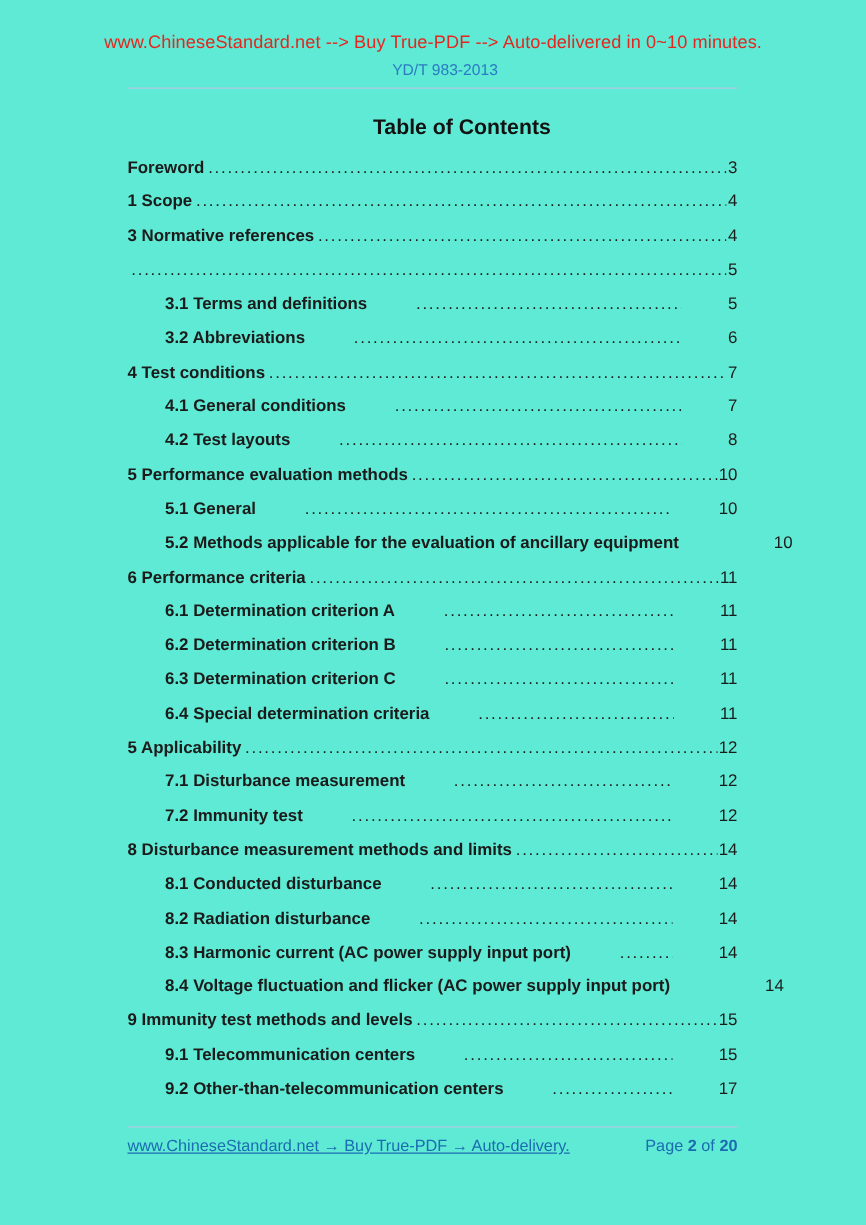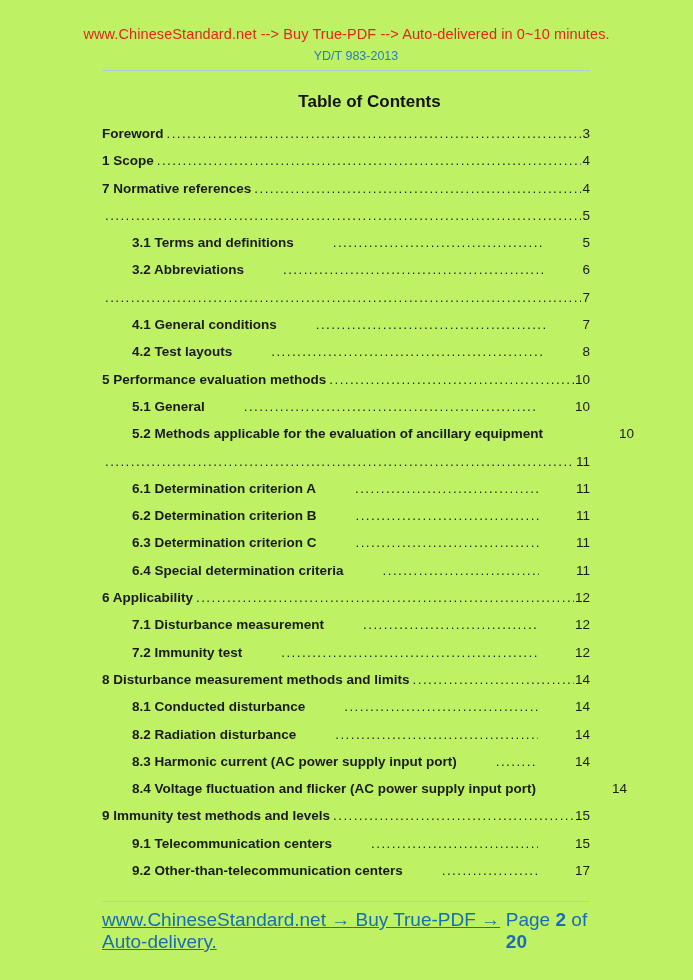--- a/index.html
+++ b/index.html
@@ -4,21 +4,21 @@
 <style>
   html, body {
     margin: 0;
     padding: 0;
     background: #ffffff;
   }
   .page {
     position: relative;
     width: 693px;
     height: 980px;
-    background: #bef264;
+    background: #5eead4;
     font-family: "Liberation Sans", sans-serif;
     overflow: hidden;
   }
   .banner {
     position: absolute;
     top: 26px;
     left: 0;
     right: 0;
     text-align: center;
     color: var(--banner-red, #e5251f);
@@ -96,21 +96,21 @@
     width: 488px;
   }
   .footer-rule {
     border-top: 1px solid var(--rule-blue, #aecbe3);
   }
   .footer-row {
     display: flex;
     justify-content: space-between;
     align-items: flex-start;
     margin-top: 7px;
-    font-size: 19px;
+    font-size: 13px;
     color: var(--footer-blue, #1b6cb1);
   }
   .footer-link {
     text-decoration: underline;
     cursor: pointer;
   }
   .page-indicator .strong {
     font-weight: bold;
   }
 </style>
@@ -132,39 +132,40 @@
         <span class="toc-label">Foreword</span>
         <span class="toc-dots"></span>
         <span class="toc-page">3</span>
       </div>
       <div class="toc-row">
         <span class="toc-label">1 Scope</span>
         <span class="toc-dots"></span>
         <span class="toc-page">4</span>
       </div>
       <div class="toc-row">
-        <span class="toc-label">7 Normative references</span>
+        <span class="toc-label">3 Normative references</span>
         <span class="toc-dots"></span>
         <span class="toc-page">4</span>
       </div>
       <div class="toc-row">
         <span class="toc-dots"></span>
         <span class="toc-page">5</span>
       </div>
       <div class="toc-row indent">
         <span class="toc-label">3.1 Terms and definitions</span>
         <span class="toc-dots"></span>
         <span class="toc-page">5</span>
       </div>
       <div class="toc-row indent">
         <span class="toc-label">3.2 Abbreviations</span>
         <span class="toc-dots"></span>
         <span class="toc-page">6</span>
       </div>
       <div class="toc-row">
+        <span class="toc-label">4 Test conditions</span>
         <span class="toc-dots"></span>
         <span class="toc-page">7</span>
       </div>
       <div class="toc-row indent">
         <span class="toc-label">4.1 General conditions</span>
         <span class="toc-dots"></span>
         <span class="toc-page">7</span>
       </div>
       <div class="toc-row indent">
         <span class="toc-label">4.2 Test layouts</span>
@@ -180,20 +181,21 @@
         <span class="toc-label">5.1 General</span>
         <span class="toc-dots"></span>
         <span class="toc-page">10</span>
       </div>
       <div class="toc-row indent">
         <span class="toc-label">5.2 Methods applicable for the evaluation of ancillary equipment</span>
         <span class="toc-dots"></span>
         <span class="toc-page">10</span>
       </div>
       <div class="toc-row">
+        <span class="toc-label">6 Performance criteria</span>
         <span class="toc-dots"></span>
         <span class="toc-page">11</span>
       </div>
       <div class="toc-row indent">
         <span class="toc-label">6.1 Determination criterion A</span>
         <span class="toc-dots"></span>
         <span class="toc-page">11</span>
       </div>
       <div class="toc-row indent">
         <span class="toc-label">6.2 Determination criterion B</span>
@@ -204,21 +206,21 @@
         <span class="toc-label">6.3 Determination criterion C</span>
         <span class="toc-dots"></span>
         <span class="toc-page">11</span>
       </div>
       <div class="toc-row indent">
         <span class="toc-label">6.4 Special determination criteria</span>
         <span class="toc-dots"></span>
         <span class="toc-page">11</span>
       </div>
       <div class="toc-row">
-        <span class="toc-label">6 Applicability</span>
+        <span class="toc-label">5 Applicability</span>
         <span class="toc-dots"></span>
         <span class="toc-page">12</span>
       </div>
       <div class="toc-row indent">
         <span class="toc-label">7.1 Disturbance measurement</span>
         <span class="toc-dots"></span>
         <span class="toc-page">12</span>
       </div>
       <div class="toc-row indent">
         <span class="toc-label">7.2 Immunity test</span>

